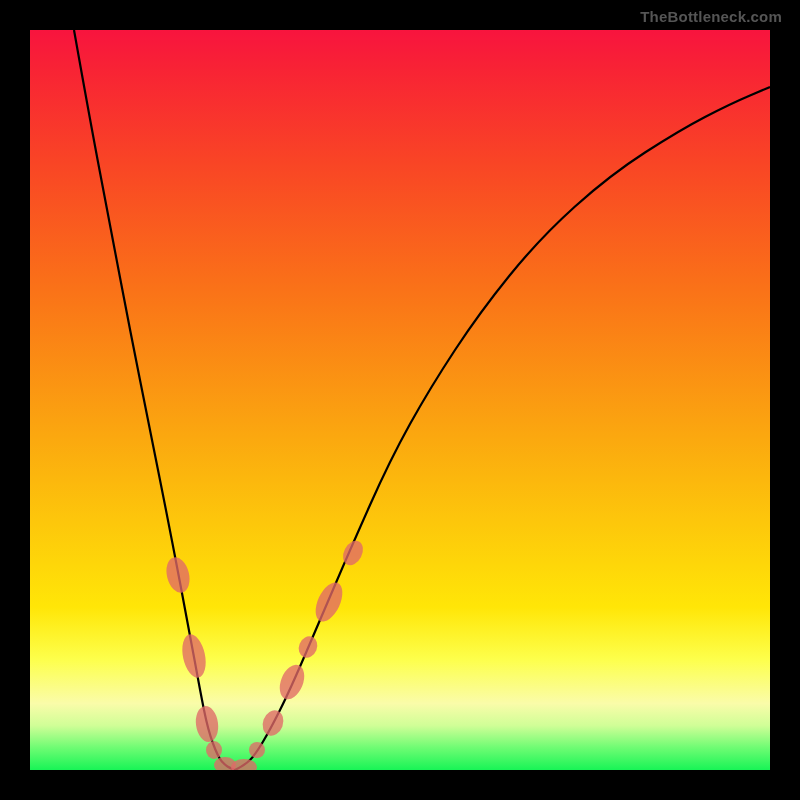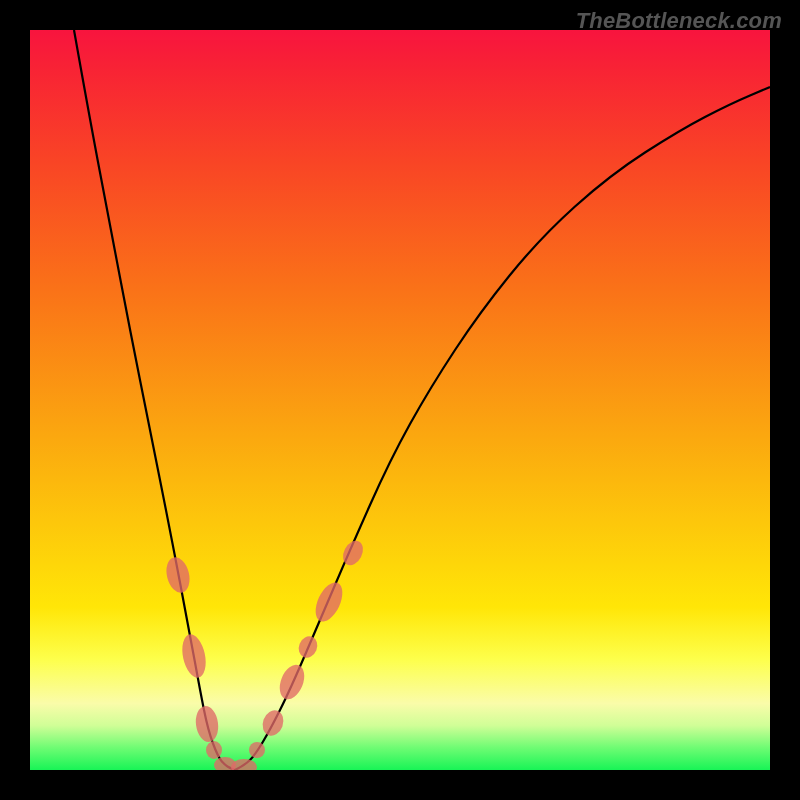--- a/index.html
+++ b/index.html
@@ -14,24 +14,23 @@
       position: relative;
       overflow: hidden;
     }
     .watermark {
       position: absolute;
       top: 8px;
       right: 18px;
       color: #555;
       font-family: Arial, sans-serif;
       font-weight: bold;
-      font-size: 22px;
+      font-size: 15px;
       z-index: 10;
       letter-spacing: 0.2px;
-      font-style: italic;
     }
     .plot-container {
       position: absolute;
       left: 30px;
       top: 30px;
       width: 740px;
       height: 740px;
     }
     .gradient-bg {
       position: absolute;

